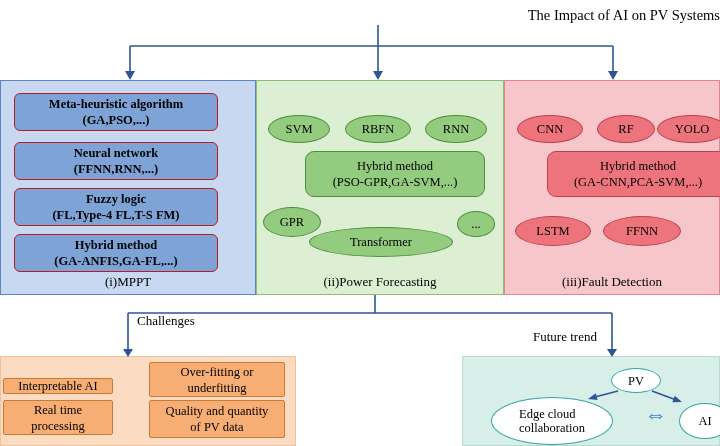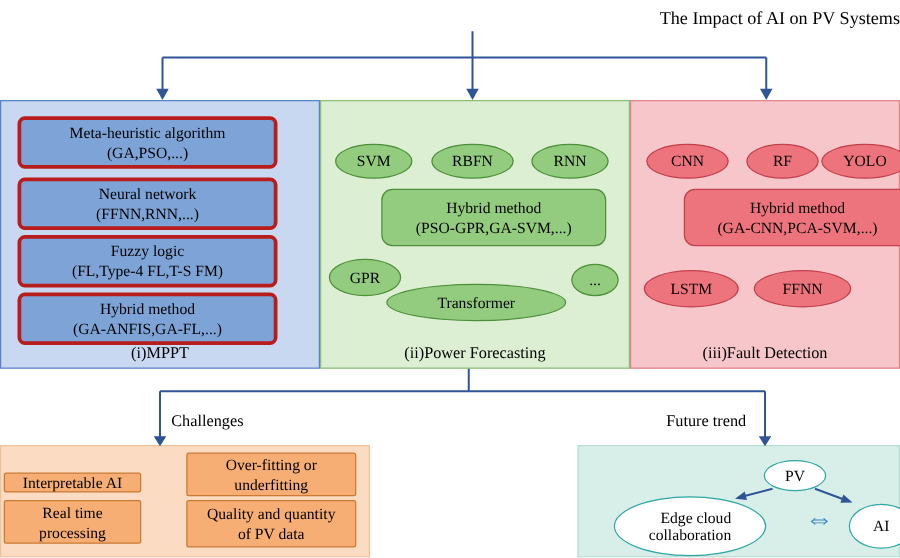--- a/index.html
+++ b/index.html
@@ -11,27 +11,27 @@
   .title{position:absolute;top:7px;left:0;width:100%;text-align:right;font-size:14.5px;}
   svg.connectors{position:absolute;left:0;top:0;z-index:10;pointer-events:none;}
 
   .panel{position:absolute;top:80px;height:215px;box-sizing:border-box;z-index:1;}
   .panel-mppt{left:0;width:256px;background:#c9d8f1;border:1px solid #5b84c4;}
   .panel-forecast{left:256px;width:248px;background:#ddefd3;border:1px solid #8bbf77;}
   .panel-fault{left:504px;width:216px;background:#f7c6ca;border:1px solid #e2858e;}
   .panel-label{position:absolute;bottom:4px;left:0;width:100%;text-align:center;font-size:13px;}
 
   .bluebox{
-    position:absolute;left:13px;width:202px;background:#7ea3d7;border:3px solid #b91c1c;
+    position:absolute;left:13px;width:202px;background:#7ea3d7;border:1px solid #b91c1c;
     border-radius:6px;text-align:center;font-size:12.5px;line-height:16px;
-    white-space:pre-line;padding:2px 0;
+    white-space:pre-line;padding:2px 0;font-weight:bold;
   }
   .ellipse{
     position:absolute;border-radius:50%;display:flex;align-items:center;justify-content:center;
-    text-align:right;font-size:12.5px;line-height:14px;white-space:pre-line;box-sizing:border-box;
+    text-align:left;font-size:12.5px;line-height:14px;white-space:pre-line;box-sizing:border-box;
   }
   .green{background:#93cb7f;border:1px solid #4e8f3c;}
   .red{background:#ed747d;border:1px solid #c2404c;}
   .teal{background:#ffffff;border:1px solid #2fa7a4;}
   .hybrid{
     position:absolute;border-radius:9px;display:flex;align-items:center;justify-content:center;
     text-align:center;font-size:12.5px;line-height:16px;white-space:pre-line;box-sizing:border-box;
   }
   .branch-label{position:absolute;font-size:13px;z-index:11;}
 
@@ -113,21 +113,21 @@
     <div class="ellipse red" style="left:12px;top:34px;width:66px;height:28px;">CNN</div>
     <div class="ellipse red" style="left:92px;top:34px;width:58px;height:28px;">RF</div>
     <div class="ellipse red" style="left:152px;top:34px;width:70px;height:28px;">YOLO</div>
     <div class="hybrid red" style="left:42px;top:70px;width:182px;height:46px;">Hybrid method
 (GA-CNN,PCA-SVM,...)</div>
     <div class="ellipse red" style="left:10px;top:135px;width:76px;height:30px;">LSTM</div>
     <div class="ellipse red" style="left:98px;top:135px;width:78px;height:30px;">FFNN</div>
     <div class="panel-label">(iii)Fault Detection</div>
   </div>
 
-  <div class="branch-label" style="left:137px;top:329px;">Challenges</div>
+  <div class="branch-label" style="left:137px;top:313px;">Challenges</div>
   <div class="branch-label" style="left:533px;top:329px;">Future trend</div>
 
   <div class="panel-bottom panel-challenges">
     <div class="orangebox" style="left:2px;top:21px;width:110px;height:16px;">Interpretable AI</div>
     <div class="orangebox" style="left:148px;top:5px;width:136px;height:35px;">Over-fitting or
 underfitting</div>
     <div class="orangebox" style="left:2px;top:43px;width:110px;height:35px;">Real time
 processing</div>
     <div class="orangebox" style="left:148px;top:43px;width:136px;height:38px;">Quality and quantity
 of PV data</div>

